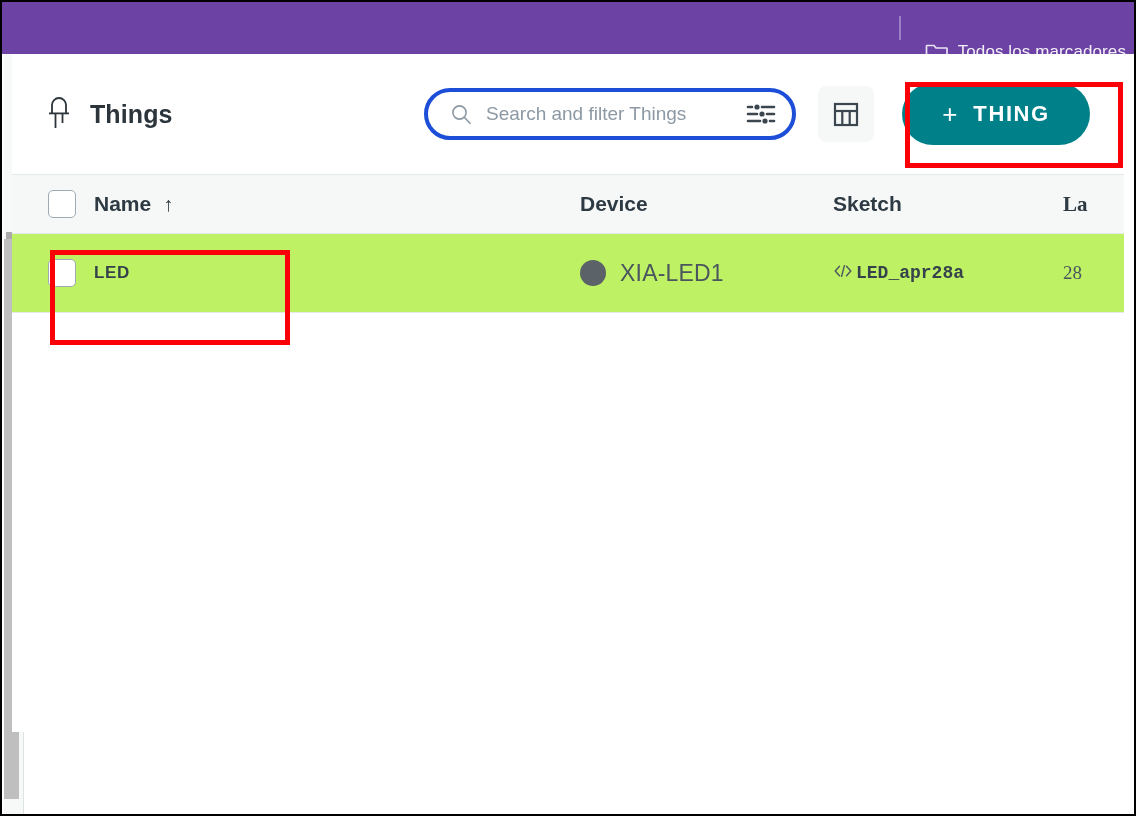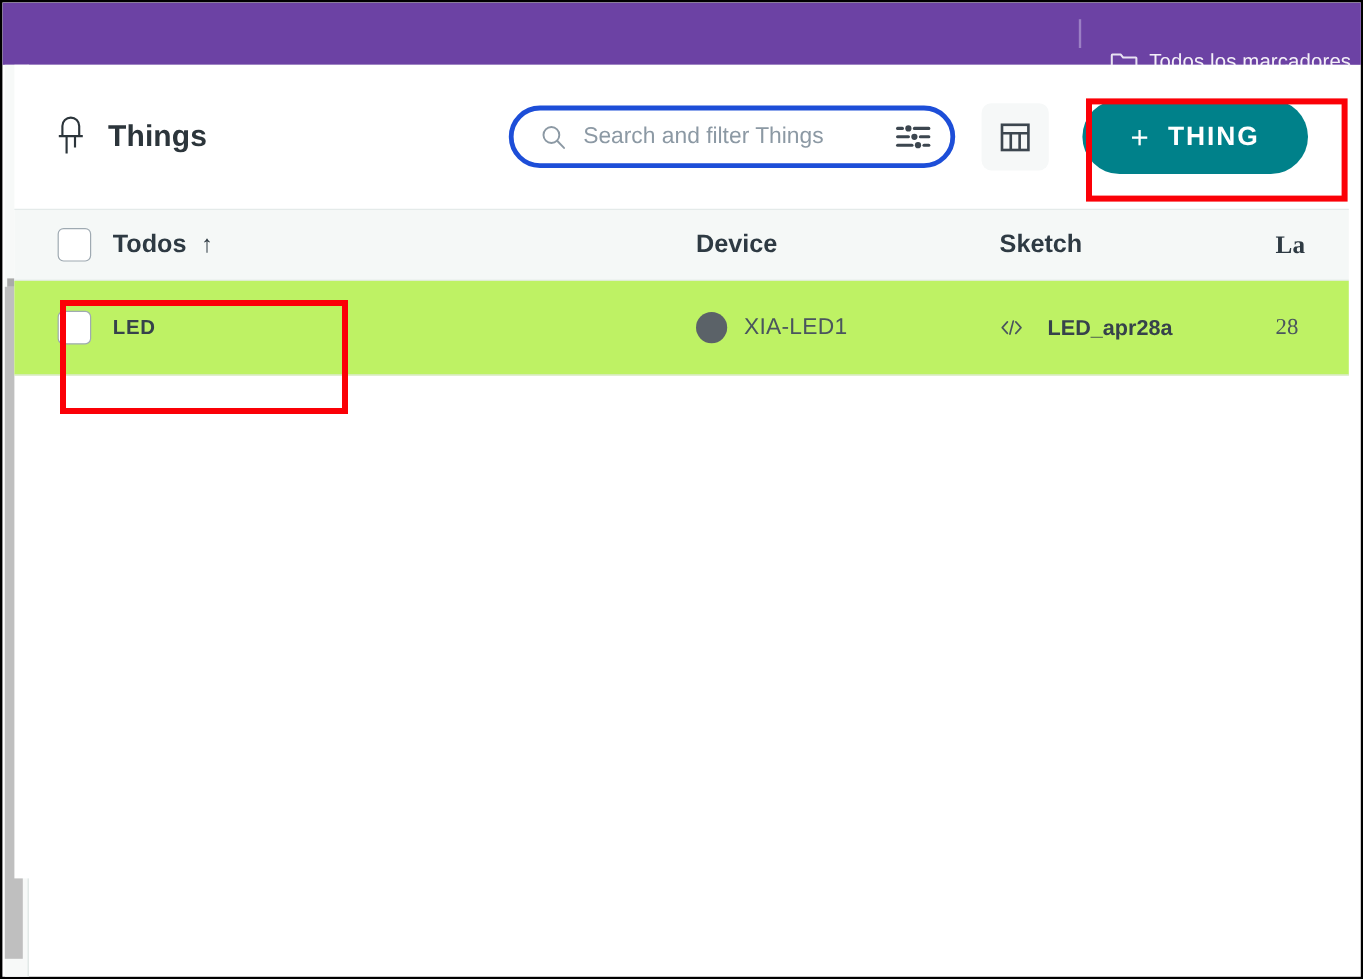--- a/index.html
+++ b/index.html
@@ -253,26 +253,26 @@
     letter-spacing: 0.6px;
   }
   .device-cell { display: flex; align-items: center; gap: 14px; }
   .device-dot {
     width: 26px; height: 26px;
     border-radius: 50%;
     background: #5B6268;
     flex: 0 0 auto;
   }
   .device-name {
-    font-size: 19px;
+    font-size: 23px;
     color: #4A555E;
     letter-spacing: 0.2px;
     white-space: nowrap;
   }
-  .sketch-cell { display: flex; align-items: center; gap: 20px; }
+  .sketch-cell { display: flex; gap: 3px; font-family: Liberation Mono, monospace; }
   .code-icon { color: #4A555E; font-size: 15px; flex: 0 0 auto; }
   .code-icon svg { display: block; }
   .sketch-name {
     font-size: 18px;
     font-weight: bold;
     color: #36424B;
     white-space: nowrap;
   }
   .last-val {
     font-size: 19px;
@@ -371,21 +371,21 @@
       </button>
     </div>
 
     <div class="table">
 
       <div class="thead">
         <div class="cell-check">
           <div class="checkbox"></div>
         </div>
         <div class="cell-name name-head">
-          <span class="th-label">Todos</span>
+          <span class="th-label">Name</span>
           <span class="sort-arrow">↑</span>
         </div>
         <div class="cell-device">
           <span class="th-label">Device</span>
         </div>
         <div class="cell-sketch">
           <span class="th-label">Sketch</span>
         </div>
         <div class="cell-last">
           <span class="th-label">La</span>

